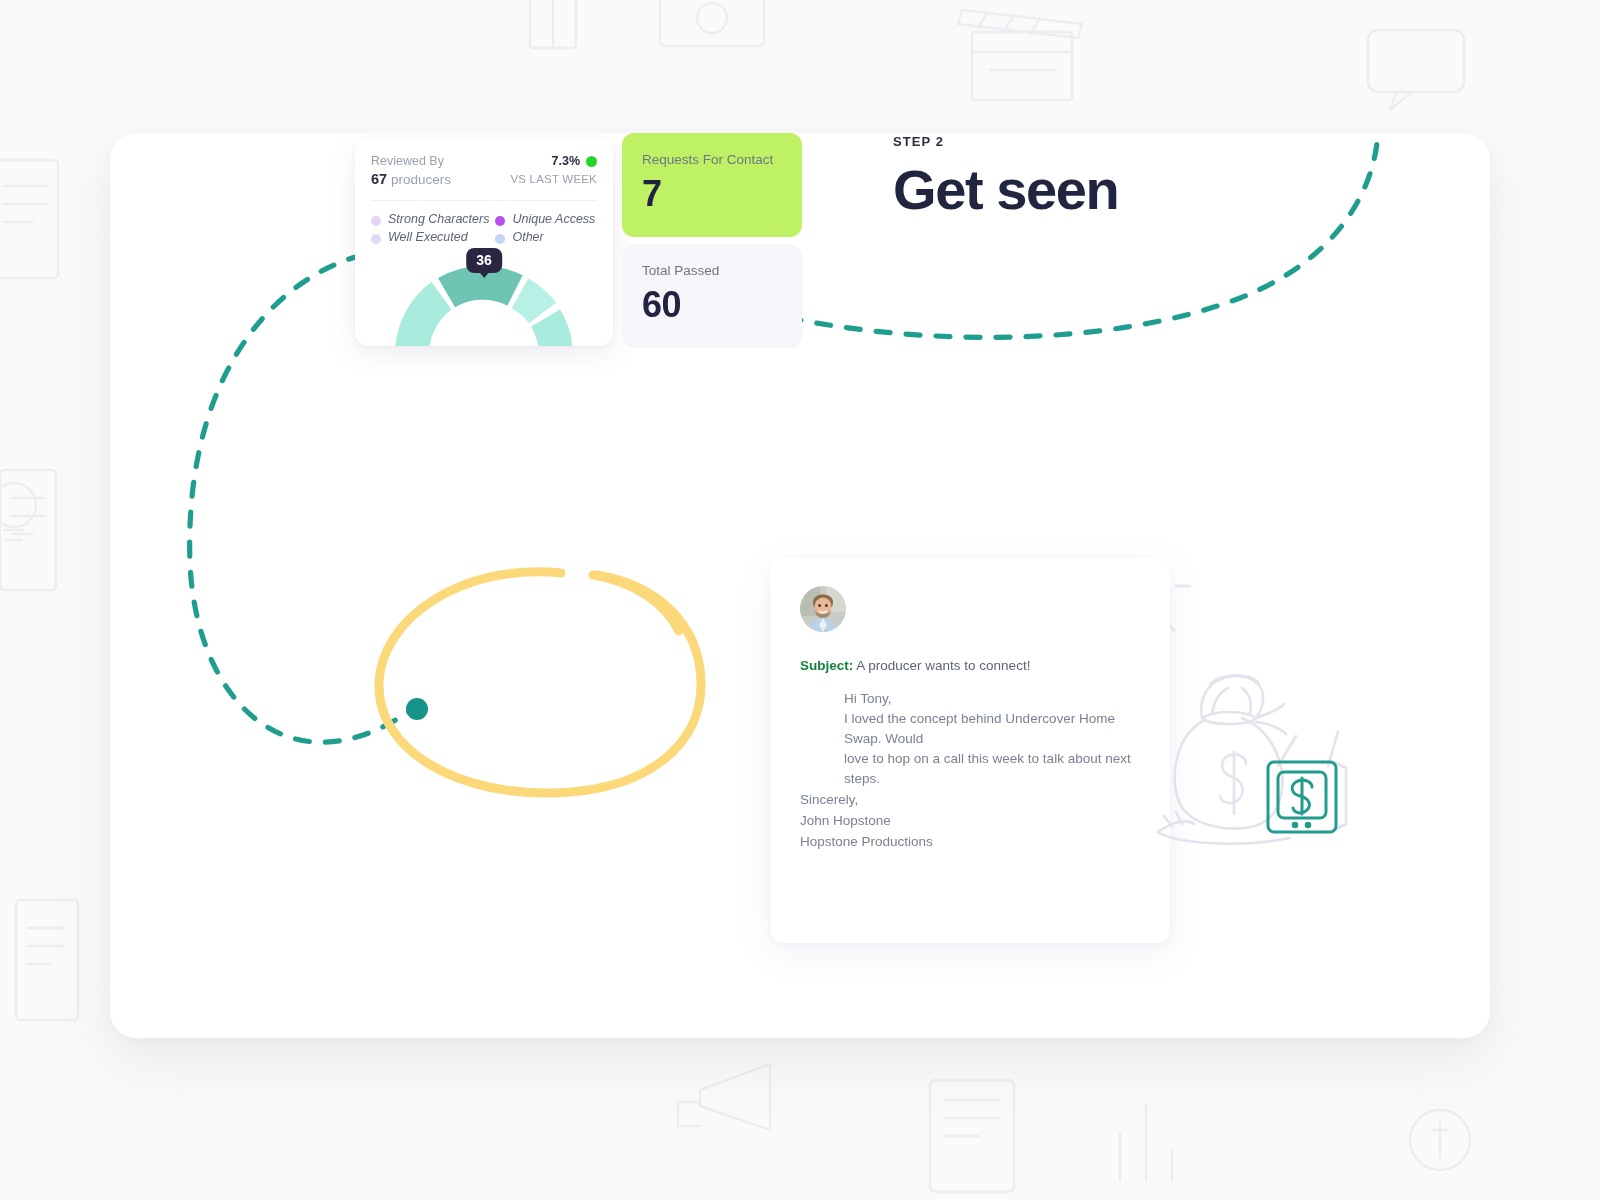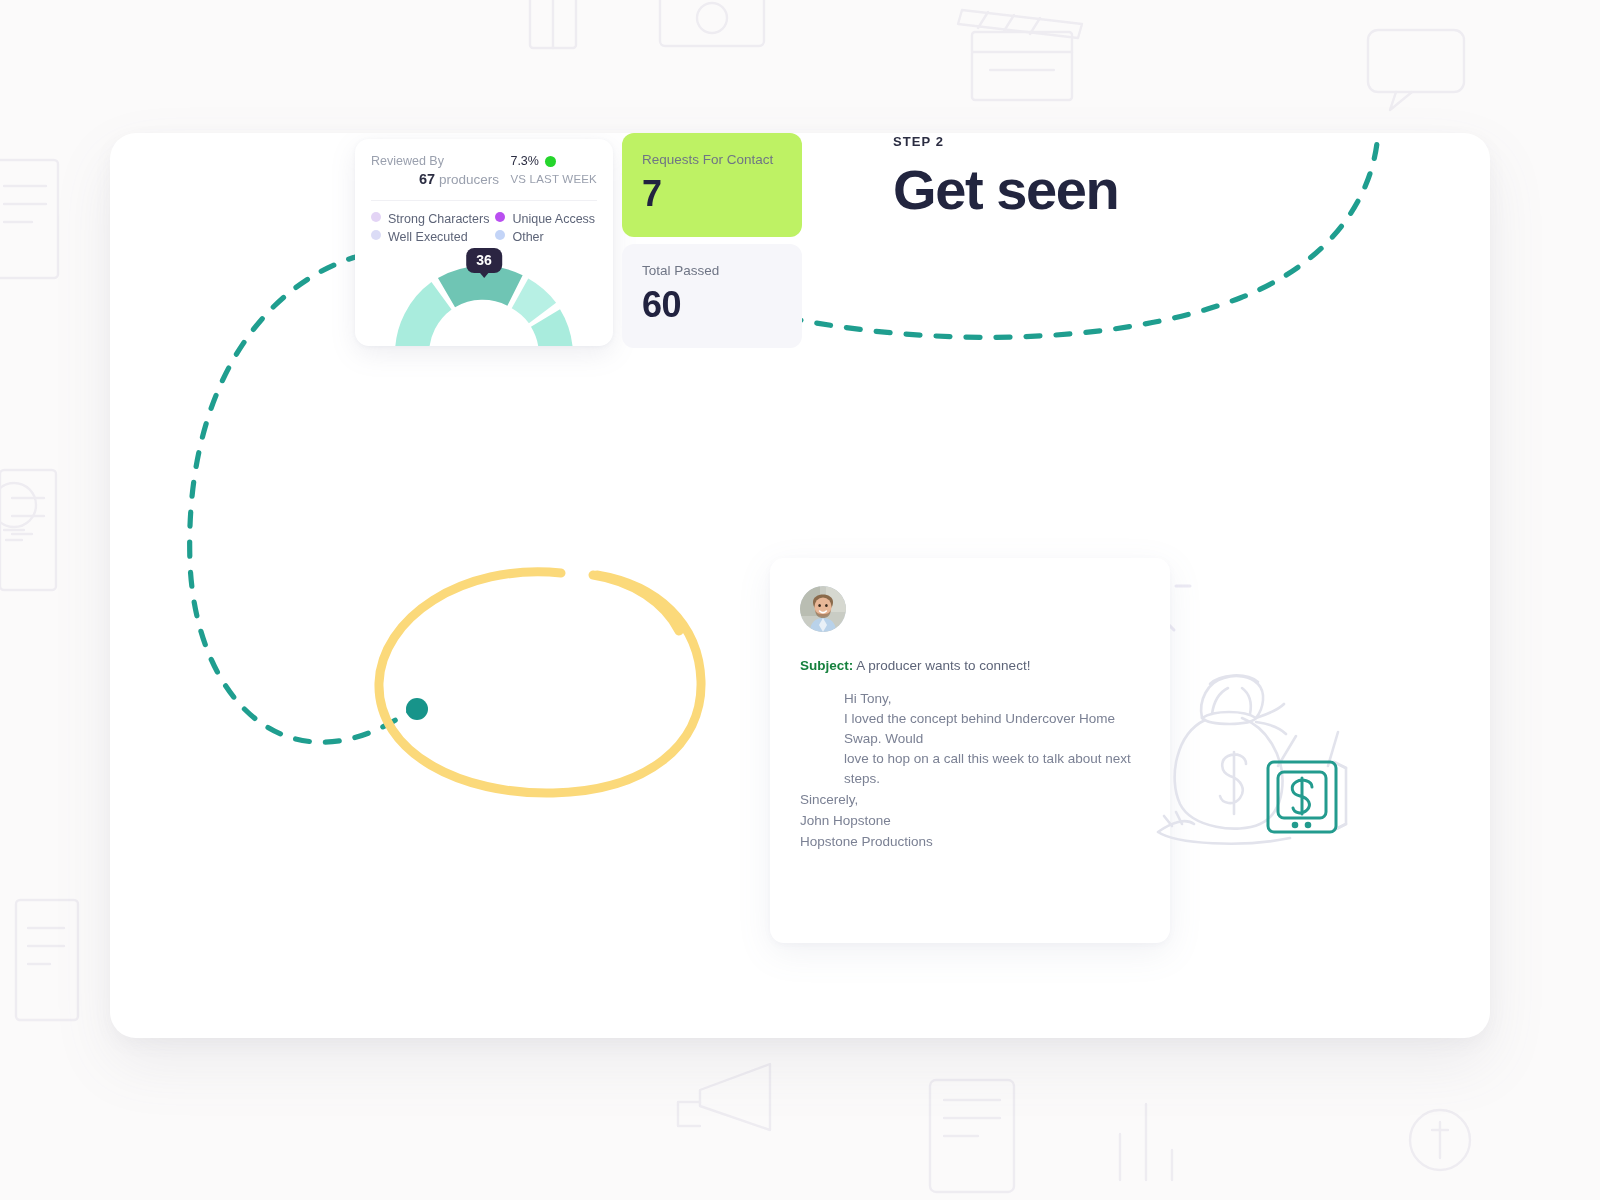--- a/index.html
+++ b/index.html
@@ -76,37 +76,36 @@
 
   .rc-head-left .rc-label {
     font-size: 12.5px;
     color: #9aa0ae;
     line-height: 17px;
   }
   .rc-head-left .rc-value {
     font-size: 13.5px;
     color: #9aa0ae;
     line-height: 19px;
-    margin-left: 48px;
   }
   .rc-head-left .rc-value b {
     color: #2b2d42;
     font-weight: 700;
     font-size: 14.5px;
   }
 
   .rc-head-right { text-align: right; }
   .rc-pct {
     font-size: 12.5px;
-    font-weight: 400;
+    font-weight: 700;
     color: #2b2d42;
     line-height: 17px;
     display: flex;
     align-items: center;
-    justify-content: flex-start;
+    justify-content: flex-end;
     gap: 6px;
   }
   .green-dot {
     width: 11px; height: 11px;
     border-radius: 50%;
     background: #25d52c;
     display: inline-block;
   }
   .rc-sub {
     font-size: 11.5px;
@@ -117,25 +116,26 @@
 
   
   .legend {
     display: grid;
     grid-template-columns: 1fr 1fr;
     gap: 4px 6px;
     margin-top: 11px;
   }
   .legend-item {
     display: flex;
-    align-items: flex-start;
+    align-items: flex-end;
     gap: 7px;
     font-size: 12.5px;
     color: #5d6478;
     white-space: nowrap;
+    font-style: italic;
   }
   .legend-swatch {
     width: 10px; height: 10px;
     border-radius: 50%;
     flex: 0 0 auto;
   }
 
   
   .gauge-wrap {
     position: relative;

